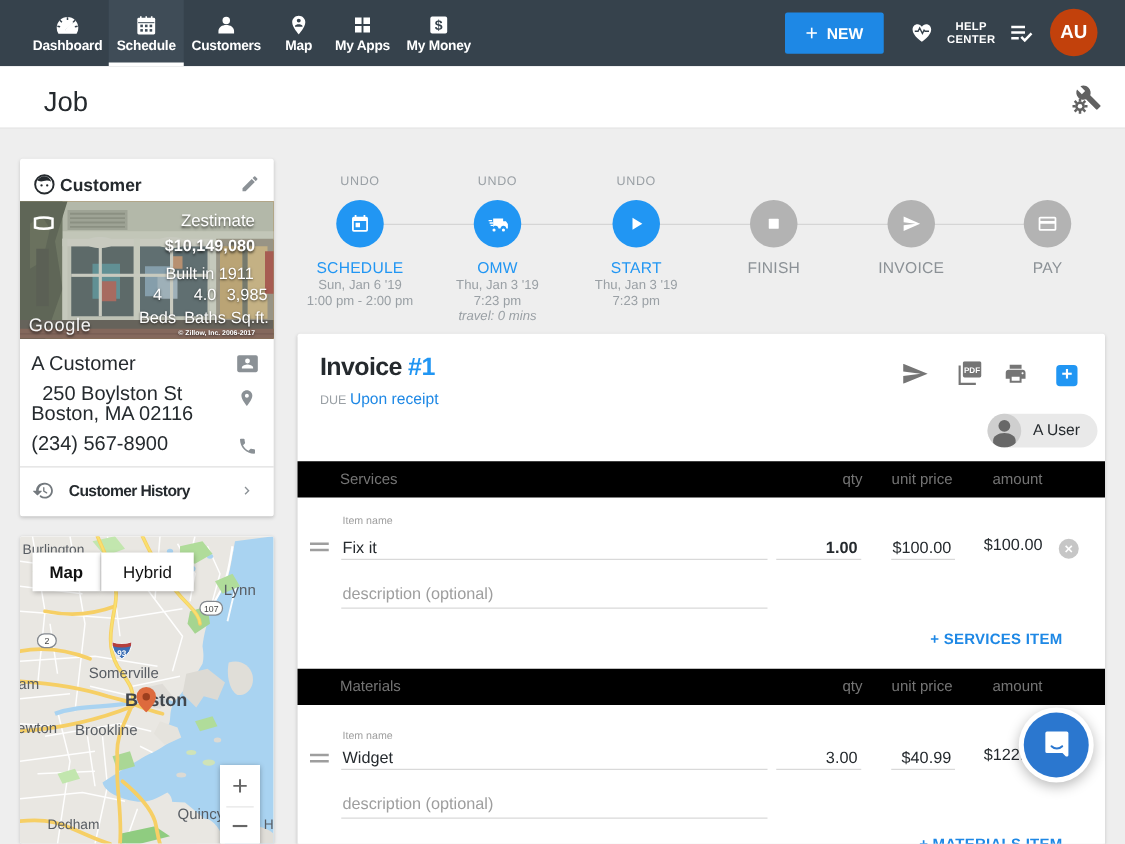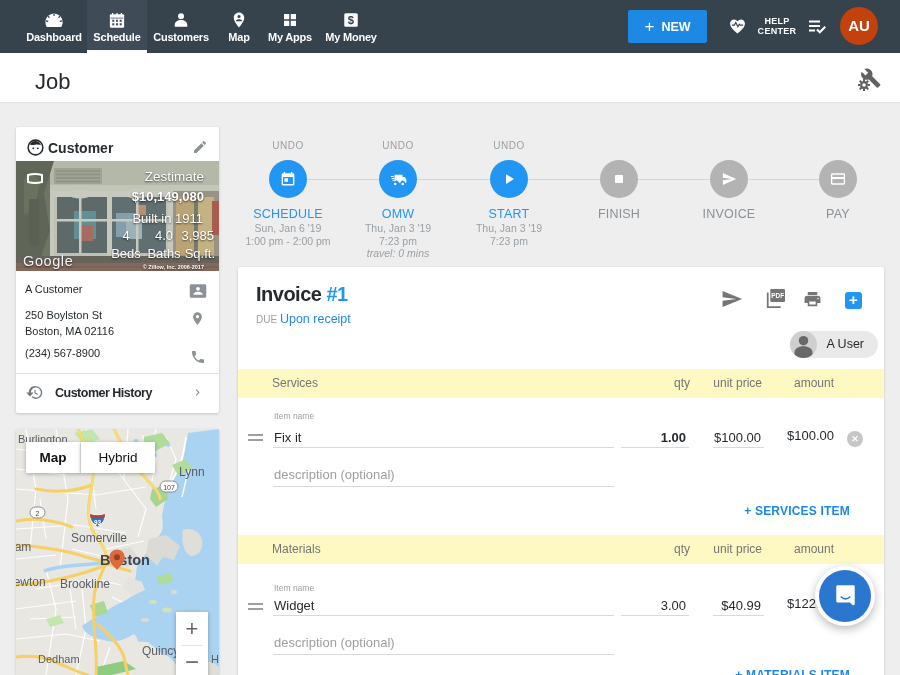--- a/index.html
+++ b/index.html
@@ -24,21 +24,21 @@
 #jobbar .title { position:absolute; left:35px; top:16px; font-size:22px; color:#252a2e; }
 
 
 .card { position:absolute; background:#fff; border-radius:2px; box-shadow:0 1px 3px rgba(0,0,0,0.18); }
 
 
 #custcard { left:16px; top:127px; width:203px; height:286px;padding-left:42px; }
 #custcard .t { position:absolute; left:32px; top:13px; font-size:14px; font-weight:bold; color:#252a2e; }
 #photo { position:absolute; left:0; top:34px; width:203px; height:110px; overflow:hidden; background:#a16207;}
 .ovl { position:absolute; color:#fff; text-shadow:0 1px 2px rgba(0,0,0,0.65); white-space:nowrap;}
-.crow { position:absolute; left:9px; color:#252a2e; font-size:11px; }
+.crow { position:absolute; left:9px; color:#252a2e; font-size:16px; }
 .cicon { position:absolute; right:12px; }
 #custcard .divider { position:absolute; left:0; right:0; top:246px; border-top:1px solid #e0e0e0; }
 
 
 #mapcard { left:16px; top:429px; width:203px; height:246px; overflow:hidden; }
 .mapbtn { position:absolute; background:#fff; box-shadow:0 1px 4px rgba(0,0,0,0.3); font-size:13.5px; color:#111; text-align:center; z-index:3;}
 
 
 #stepper { position:absolute; left:238px; top:127px; width:646px; height:130px; }
 .step { position:absolute; top:0; width:110px; text-align:center; }
@@ -55,21 +55,21 @@
 
 
 #invcard { left:238px; top:267px; width:646px; height:420px; }
 #invcard h1 { position:absolute; left:18px; top:16px; font-size:20px; letter-spacing:-0.5px; font-weight:bold; color:#252a2e; }
 #invcard h1 .num { color:#2196f3; font-weight:bold;}
 #invcard .due { position:absolute; left:18px; top:45px; font-size:10px; color:#9aa0a5; }
 #invcard .due a { color:#1e88e5; font-size:12.5px; text-decoration:none; }
 .userpill { position:absolute; right:6px; top:64px; height:27px; background:#e9e9e9; border-radius:14px; padding-left:36px; padding-right:14px; font-size:12.5px; color:#252a2e; line-height:27px; }
 .userpill .av { position:absolute; left:0; top:0; width:27px; height:27px; border-radius:50%; background:#cfcfcf; overflow:hidden; }
 
-.sechdr { position:absolute; left:0; width:100%; height:29px; background:#fef9c3; font-size:12px; color:#757575; line-height:29px; }
+.sechdr { position:absolute; left:0; width:100%; height:29px; background:#000000; font-size:12px; color:#757575; line-height:29px; }
 .sechdr .nm { position:absolute; left:34px; }
 .sechdr .c1 { position:absolute; right:194px; }
 .sechdr .c2 { position:absolute; right:122px; }
 .sechdr .c3 { position:absolute; right:50px; }
 
 .itemname-label { position:absolute; font-size:8.5px; color:#9e9e9e; }
 .fieldline { position:absolute; border-bottom:1px solid #d9d9d9; }
 .itemtext { position:absolute; font-size:13px; color:#252a2e; }
 .desc { position:absolute; font-size:13px; color:#9e9e9e; }
 .addlink { position:absolute; font-size:12px; color:#1e88e5; font-weight:bold; letter-spacing:0.2px; }
@@ -297,21 +297,21 @@
     </div>
     <div class="ovl" style="left:7px;top:92px;font-size:14.5px;color:#f5f5f5;letter-spacing:0.6px;">Google</div>
     <div class="ovl" style="right:15px;top:103px;font-size:5.5px;font-weight:bold;">© Zillow, Inc. 2006-2017</div>
   </div>
 
   <div class="crow" style="top:156px;">A Customer</div>
   <svg class="cicon" style="top:155px;" width="18" height="18" viewBox="0 0 24 24" fill="#8b9196">
       <path d="M21 3H3c-1.1 0-2 .9-2 2v14c0 1.1.9 2 2 2h18c1.1 0 2-.9 2-2V5c0-1.1-.9-2-2-2zm-9 3.5a2.6 2.6 0 1 1 0 5.2 2.6 2.6 0 0 1 0-5.2zm6 10.5H6v-1c0-2 4-3.1 6-3.1s6 1.1 6 3.1v1z"></path>
       <path d="M5 19.5h14" stroke="#8b9196" stroke-width="1.6"></path>
     </svg>
-  <div class="crow" style="top:181px; line-height:15.5px;">250 Boylston St<br>Boston, MA 02116</div>
+  <div class="crow" style="top:181px; line-height:15.5px;text-align:center;">250 Boylston St<br>Boston, MA 02116</div>
   <svg class="cicon" style="top:184px;right:14px;" width="15" height="15" viewBox="0 0 24 24" fill="#8b9196">
       <path d="M12 2C8.1 2 5 5.1 5 9c0 5.2 7 13 7 13s7-7.8 7-13c0-3.9-3.1-7-7-7zm0 9.5c-1.4 0-2.5-1.1-2.5-2.5S10.6 6.5 12 6.5s2.5 1.1 2.5 2.5-1.1 2.5-2.5 2.5z"></path>
     </svg>
   <div class="crow" style="top:220px;">(234) 567-8900</div>
   <svg class="cicon" style="top:222px;right:13px;" width="16" height="16" viewBox="0 0 24 24" fill="#8b9196">
       <path d="M6.62 10.79c1.44 2.83 3.76 5.14 6.59 6.59l2.2-2.2c.27-.27.67-.36 1.02-.24 1.12.37 2.33.57 3.57.57.55 0 1 .45 1 1V20c0 .55-.45 1-1 1-9.39 0-17-7.61-17-17 0-.55.45-1 1-1h3.5c.55 0 1 .45 1 1 0 1.25.2 2.45.57 3.57.11.35.03.74-.25 1.02l-2.2 2.2z"></path>
     </svg>
   <div class="divider"></div>
   <svg style="position:absolute;left:10px;top:257px;" width="17" height="17" viewBox="0 0 24 24" fill="#73797e">
       <path d="M13.26 3C8.17 2.86 4 6.95 4 12H1.16c-.45 0-.67.54-.35.85l4.42 4.43c.2.2.51.2.71 0l4.42-4.43c.31-.31.09-.85-.36-.85H7c0-3.9 3.18-7.05 7.1-7 3.72.05 6.85 3.18 6.9 6.9.05 3.91-3.1 7.1-7 7.1-1.61 0-3.1-.55-4.28-1.48a.994.994 0 0 0-1.32.08c-.42.42-.39 1.13.08 1.49A8.858 8.858 0 0 0 14 21c5.05 0 9.14-4.17 9-9.26-.14-4.69-4.05-8.6-8.74-8.74zm-.51 5c-.41 0-.75.34-.75.75v3.68c0 .35.19.68.49.86l3.12 1.85c.36.21.82.09 1.03-.26.21-.36.09-.82-.26-1.03l-2.88-1.71v-3.4c0-.4-.34-.74-.75-.74z"></path>

